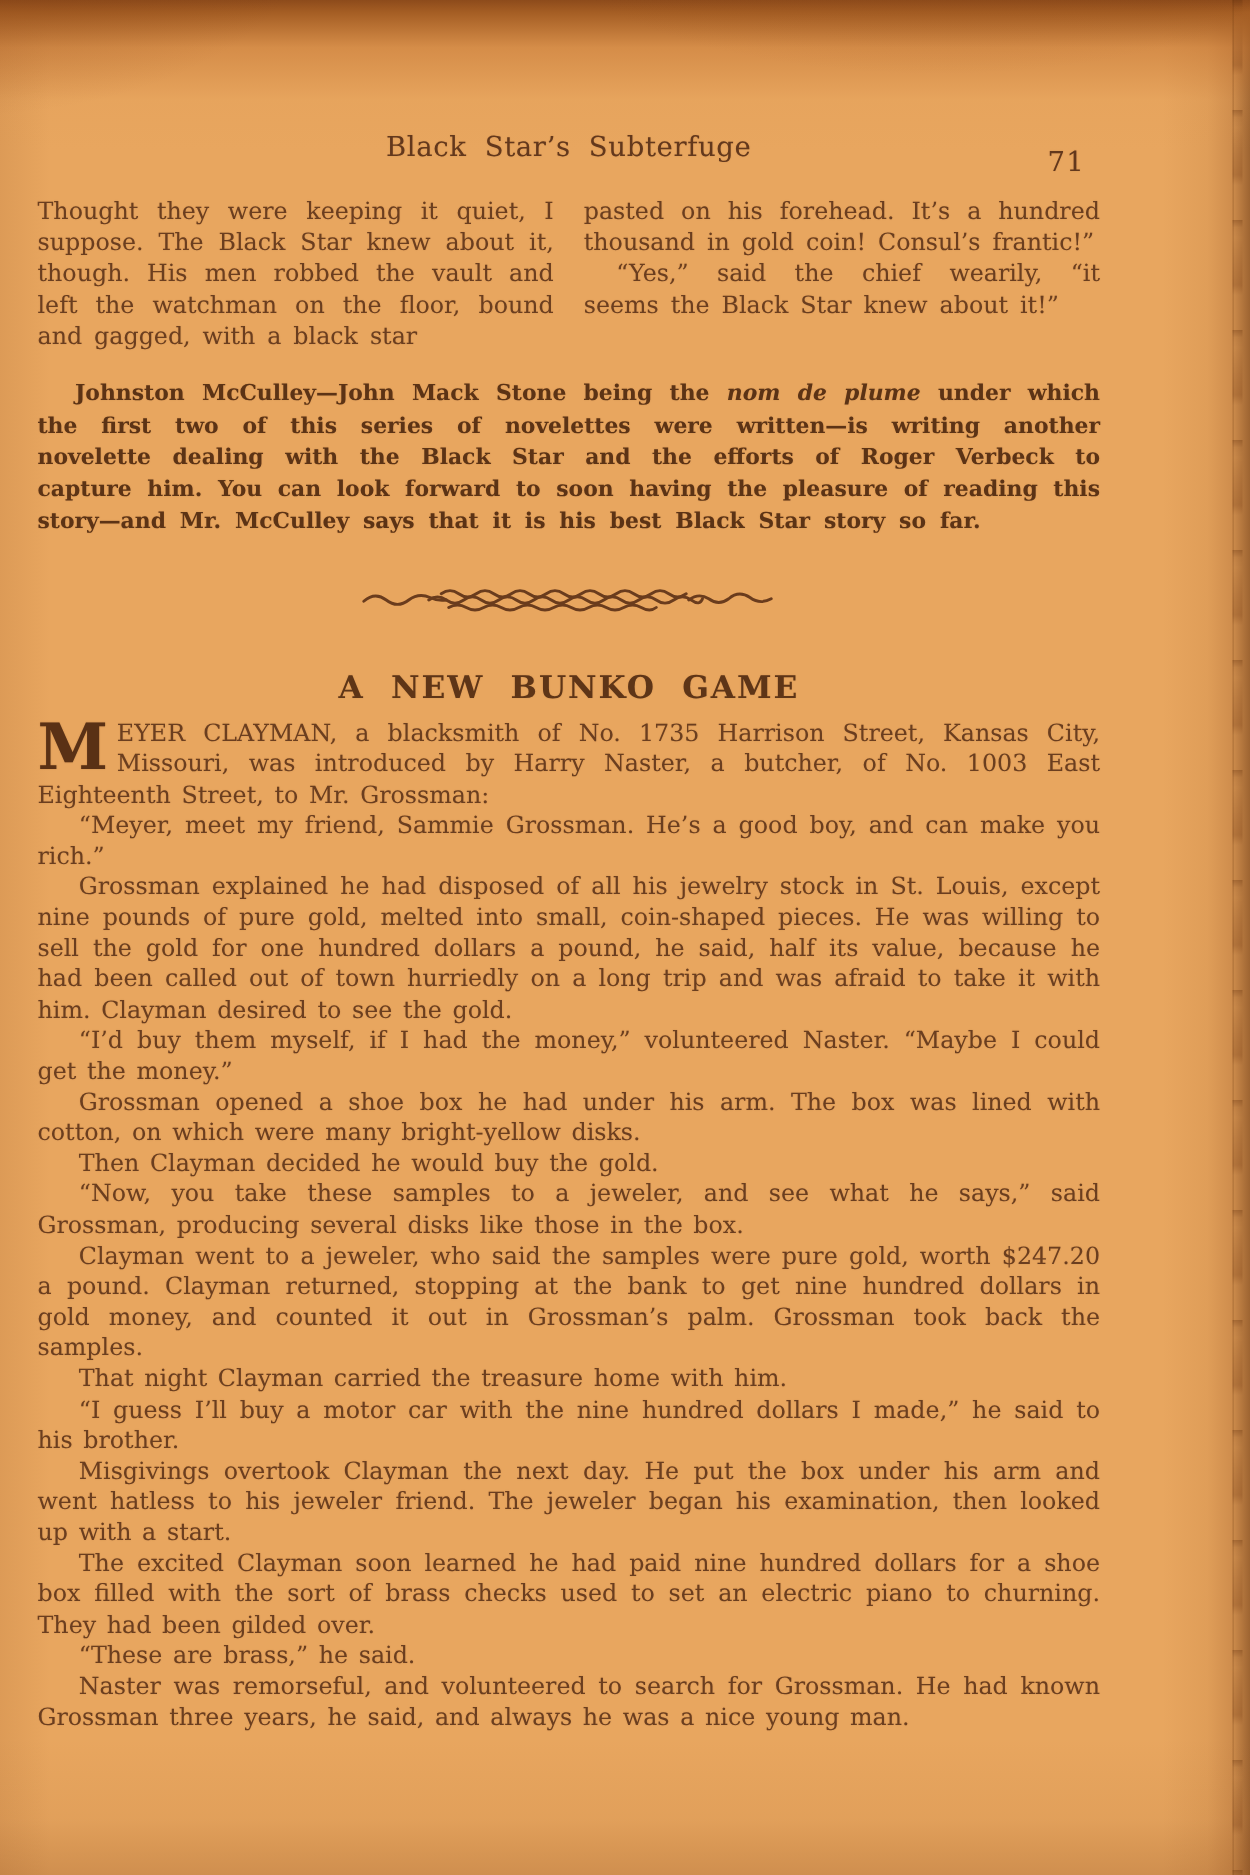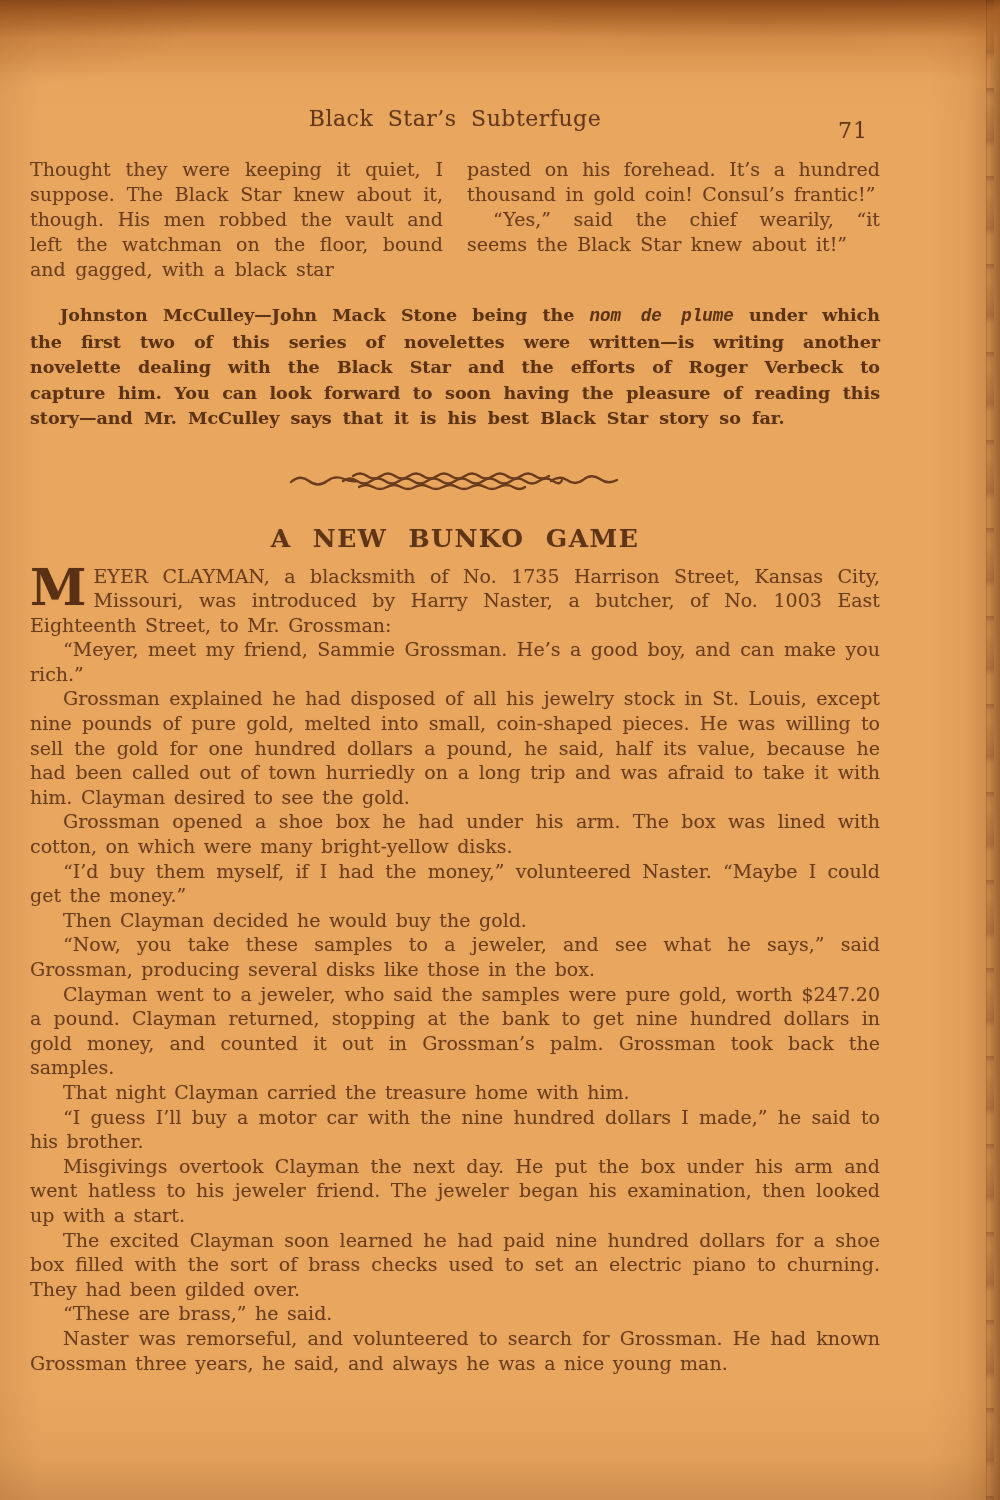--- a/index.html
+++ b/index.html
@@ -38,27 +38,27 @@
   
   .cols{display:flex;gap:24px;margin-top:21px;font-size:19px;line-height:25px;}
   .col{flex:1;text-align:justify;word-spacing:3.5px;}
   .col p{margin:0;}
   .col p.indent{text-indent:26px;}
   
   .note{
     margin-top:21px;font-weight:bold;font-size:17.5px;line-height:25.5px;
     text-align:justify;word-spacing:5px;color:#5c3315;text-indent:30px;
   }
-  .note .it{font-style:italic;font-family:Liberation Mono, monospace;}
+  .note .it{font-style:italic;}
   
   .divider{margin:34px auto 0 auto;width:340px;height:30px;display:block;}
   .divider path{fill:none;stroke:#6a3c1d;stroke-width:2.3;stroke-linecap:round;}
   
   .story-heading{
-    margin-top:28px;text-align:center;font-size:25px;font-weight:600;
+    margin-top:40px;text-align:center;font-size:25px;font-weight:600;
     letter-spacing:1.5px;word-spacing:11px;color:#5e3517;
   }
   .story{margin-top:11px;font-size:19px;line-height:24.6px;text-align:justify;word-spacing:2.5px;}
   .story p{margin:0;text-indent:33px;}
   .story p.first{text-indent:0;}
   .dropcap{
     float:left;font-size:51px;line-height:40px;padding:3px 7px 0 0;
     font-weight:600;color:#5a3115;text-shadow:0 0 1px rgba(90,49,21,.4);
   }
 </style>
@@ -94,22 +94,22 @@
       <path d="M74,21 q7,-4 14,0 t14,0 t14,0 t14,0 t14,0 t14,0 t14,0 t14,0 t14,0 t14,0 t14,0 t12,0"></path>
       <path d="M266,15 q8,-6 16,-1 q8,6 16,0 q8,-7 17,-1 q8,6 17,1"></path>
     </svg>
 
     <div class="story-heading">A NEW BUNKO GAME</div>
 
     <div class="story">
       <p class="first"><span class="dropcap">M</span><span>EYER CLAYMAN, a blacksmith of No. 1735 Harrison Street, Kansas City, Missouri, was introduced by Harry Naster, a butcher, of No. 1003 East Eighteenth Street, to Mr. Grossman:</span></p>
       <p>“Meyer, meet my friend, Sammie Grossman.  He’s a good boy, and can make you rich.”</p>
       <p>Grossman explained he had disposed of all his jewelry stock in St. Louis, except nine pounds of pure gold, melted into small, coin-shaped pieces.  He was willing to sell the gold for one hundred dollars a pound, he said, half its value, because he had been called out of town hurriedly on a long trip and was afraid to take it with him.  Clayman desired to see the gold.</p>
+      <p>“I’d buy them myself, if I had the money,” volunteered Naster.  “Maybe I could get the money.”</p>
       <p>Grossman opened a shoe box he had under his arm.  The box was lined with cotton, on which were many bright-yellow disks.</p>
-      <p>“I’d buy them myself, if I had the money,” volunteered Naster.  “Maybe I could get the money.”</p>
       <p>Then Clayman decided he would buy the gold.</p>
       <p>“Now, you take these samples to a jeweler, and see what he says,” said Grossman, producing several disks like those in the box.</p>
       <p>Clayman went to a jeweler, who said the samples were pure gold, worth $247.20 a pound.  Clayman returned, stopping at the bank to get nine hundred dollars in gold money, and counted it out in Grossman’s palm.  Grossman took back the samples.</p>
       <p>That night Clayman carried the treasure home with him.</p>
       <p>“I guess I’ll buy a motor car with the nine hundred dollars I made,” he said to his brother.</p>
       <p>Misgivings overtook Clayman the next day.  He put the box under his arm and went hatless to his jeweler friend.  The jeweler began his examination, then looked up with a start.</p>
       <p>The excited Clayman soon learned he had paid nine hundred dollars for a shoe box filled with the sort of brass checks used to set an electric piano to churning.  They had been gilded over.</p>
       <p>“These are brass,” he said.</p>
       <p>Naster was remorseful, and volunteered to search for Grossman.  He had known Grossman three years, he said, and always he was a nice young man.</p>
     </div>

